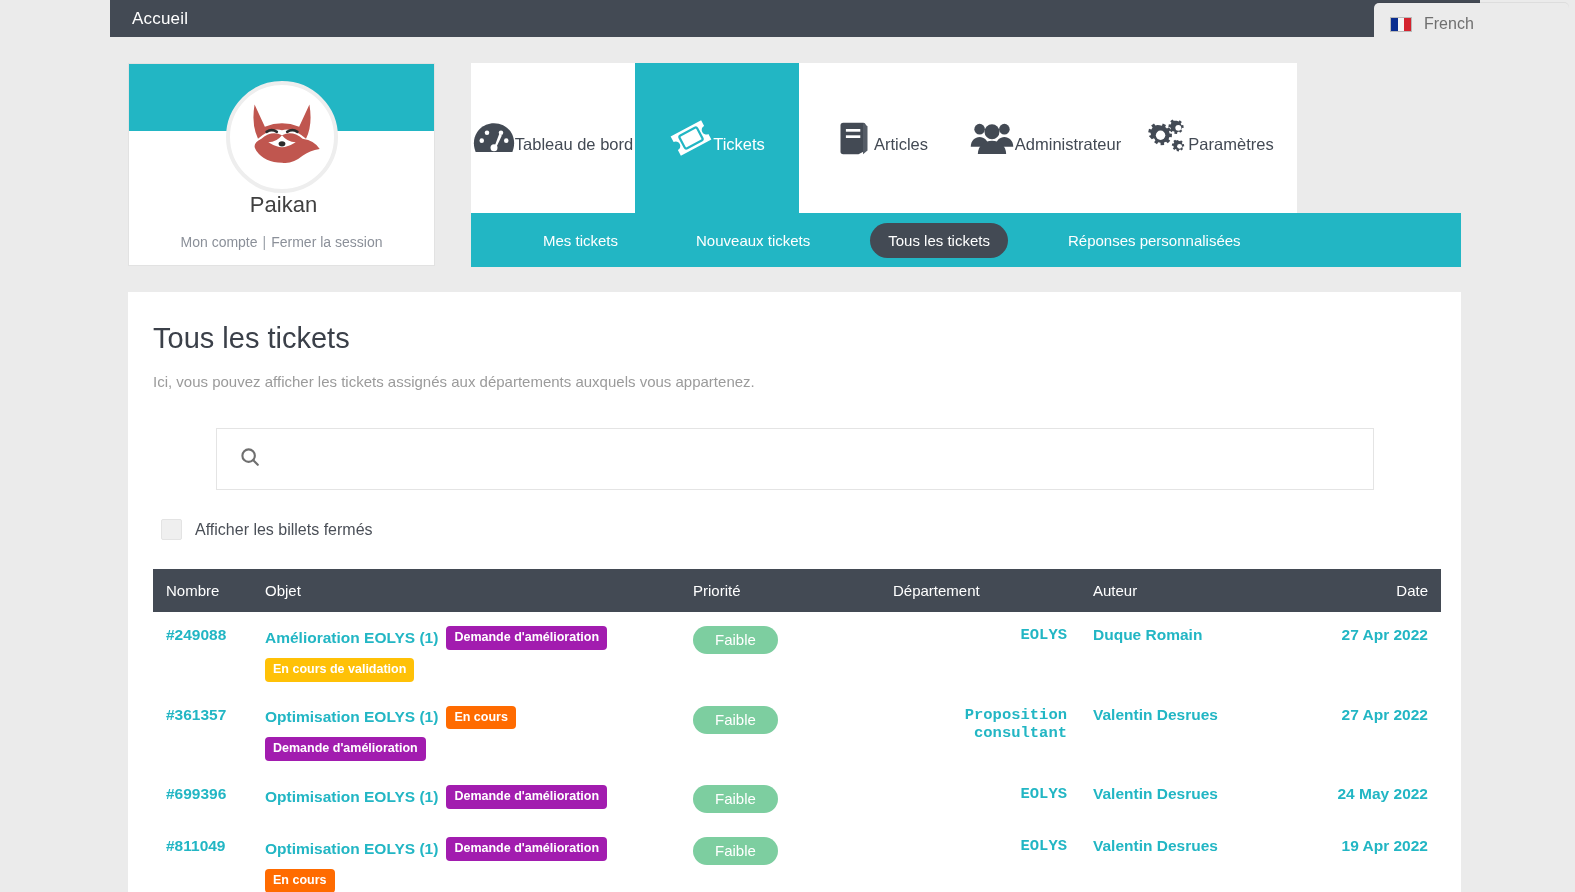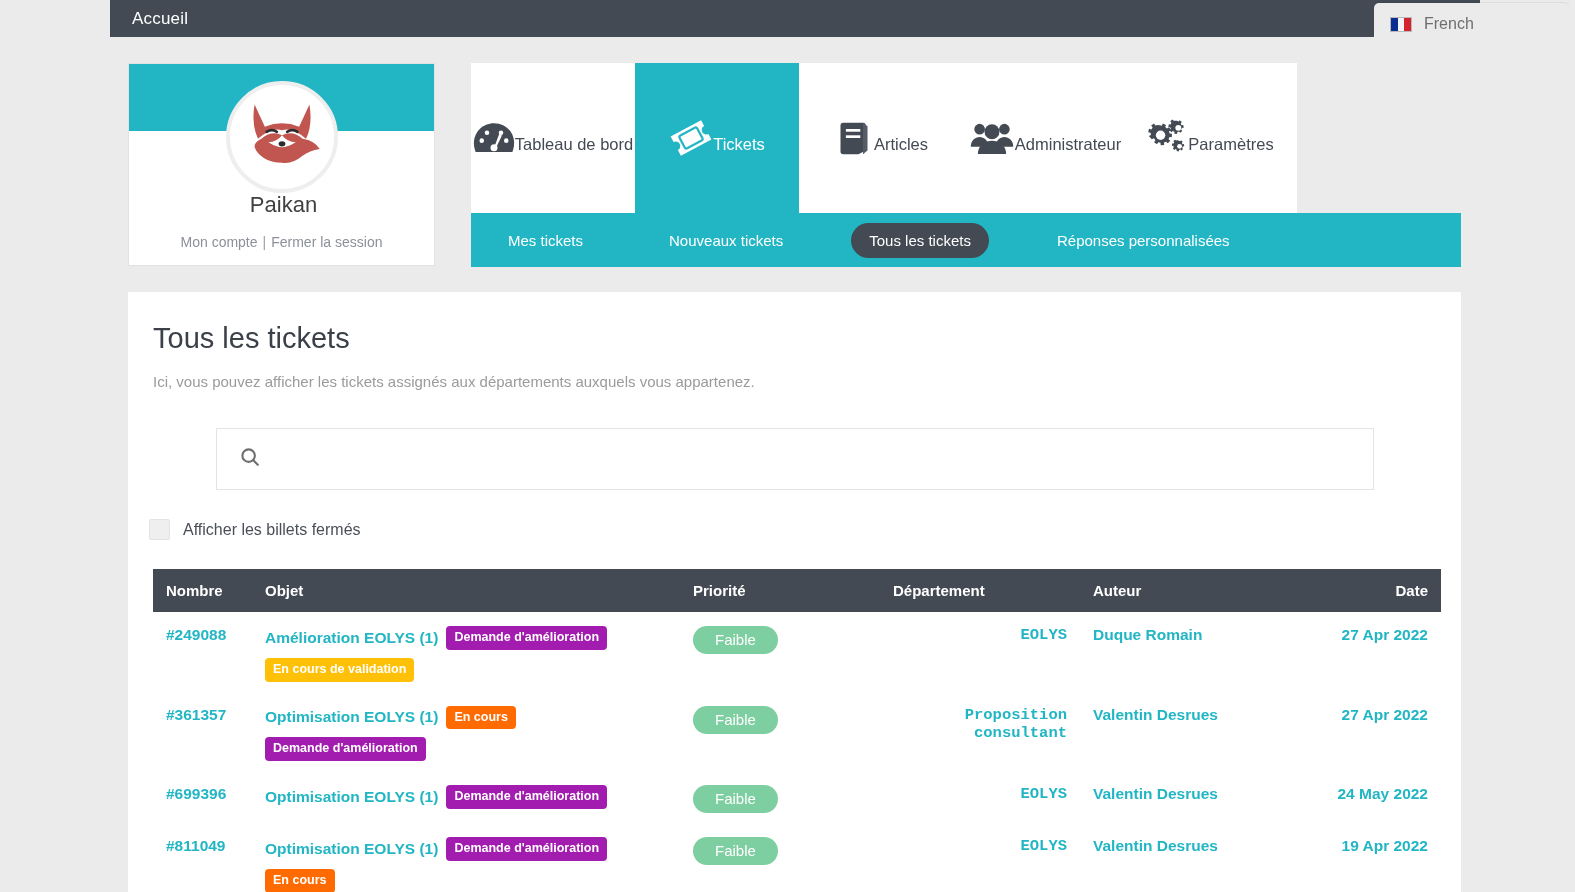--- a/index.html
+++ b/index.html
@@ -80,21 +80,21 @@
     color: #434a54; cursor: pointer;
   }
   .tile.active { background: #22b6c4; color: #ffffff; }
   .tile .tile-icon { height: 52px; display:flex; align-items:center; justify-content:center; }
   .tile .tile-label { margin-top: 12px; font-size: 16.5px; white-space: nowrap; }
 
   
   .subnav {
     position:absolute; left: 471px; top: 213px; width: 990px; height: 54px;
     background: #22b6c4; display:flex; align-items:center;
-    padding-left: 19px; gap: 8px;
+    padding-left: 54px; gap: 0;
   }
   .subnav-item {
     color:#ffffff; font-size:15px; padding: 9px 18px; border-radius: 18px;
     white-space: nowrap; cursor:pointer;
   }
   .subnav-item + .subnav-item { margin-left: 42px; }
   .subnav-item.active { background:#434a54; }
 
   
   .content {
@@ -111,31 +111,31 @@
   .search-wrap { margin: 38px 0 0 88px; width: 1158px; }
   .search-box {
     width: 100%; height: 62px; border: 1px solid #e4e4e4; background:#fff;
     display: flex; align-items: center; padding-left: 22px;
   }
   .search-input {
     border: none; outline: none; flex: 1; height: 100%;
     font-size: 16px; color:#444; margin-left: 16px; background: transparent;
   }
 
-  .closed-row { margin: 29px 0 0 21px; display:flex; align-items:center; }
+  .closed-row { margin: 29px 0 0 33px; display:flex; align-items:center; }
   .chk {
     width: 21px; height: 21px; background:#efefef; border:1px solid #e3e3e3;
     border-radius: 2px; cursor:pointer;
   }
   .closed-label { margin-left: 13px; font-size: 16px; color:#4a4f57; }
 
   
   .tbl { margin: 29px 0 0 25px; width: 1288px; border-collapse: collapse; }
   .tbl thead th {
-    background:#434a54; color:#ffffff; font-size:15px; font-weight: bold;
+    background:#434a54; color:#ffffff; font-size:15px; font-weight: normal;
     padding: 13px 0; text-align:left;
   }
   .tbl thead th:first-child { padding-left: 13px; }
   .tbl thead th.right { text-align: right; padding-right: 13px; }
   .tbl tbody td {
     padding: 14px 0 10px 0; vertical-align: top;
     font-size: 15.5px; font-weight: bold; color:#22b6c4;
   }
   .tbl tbody td.num { padding-left: 13px; width: 112px; }
   .tbl tbody td.obj { width: 428px; }

